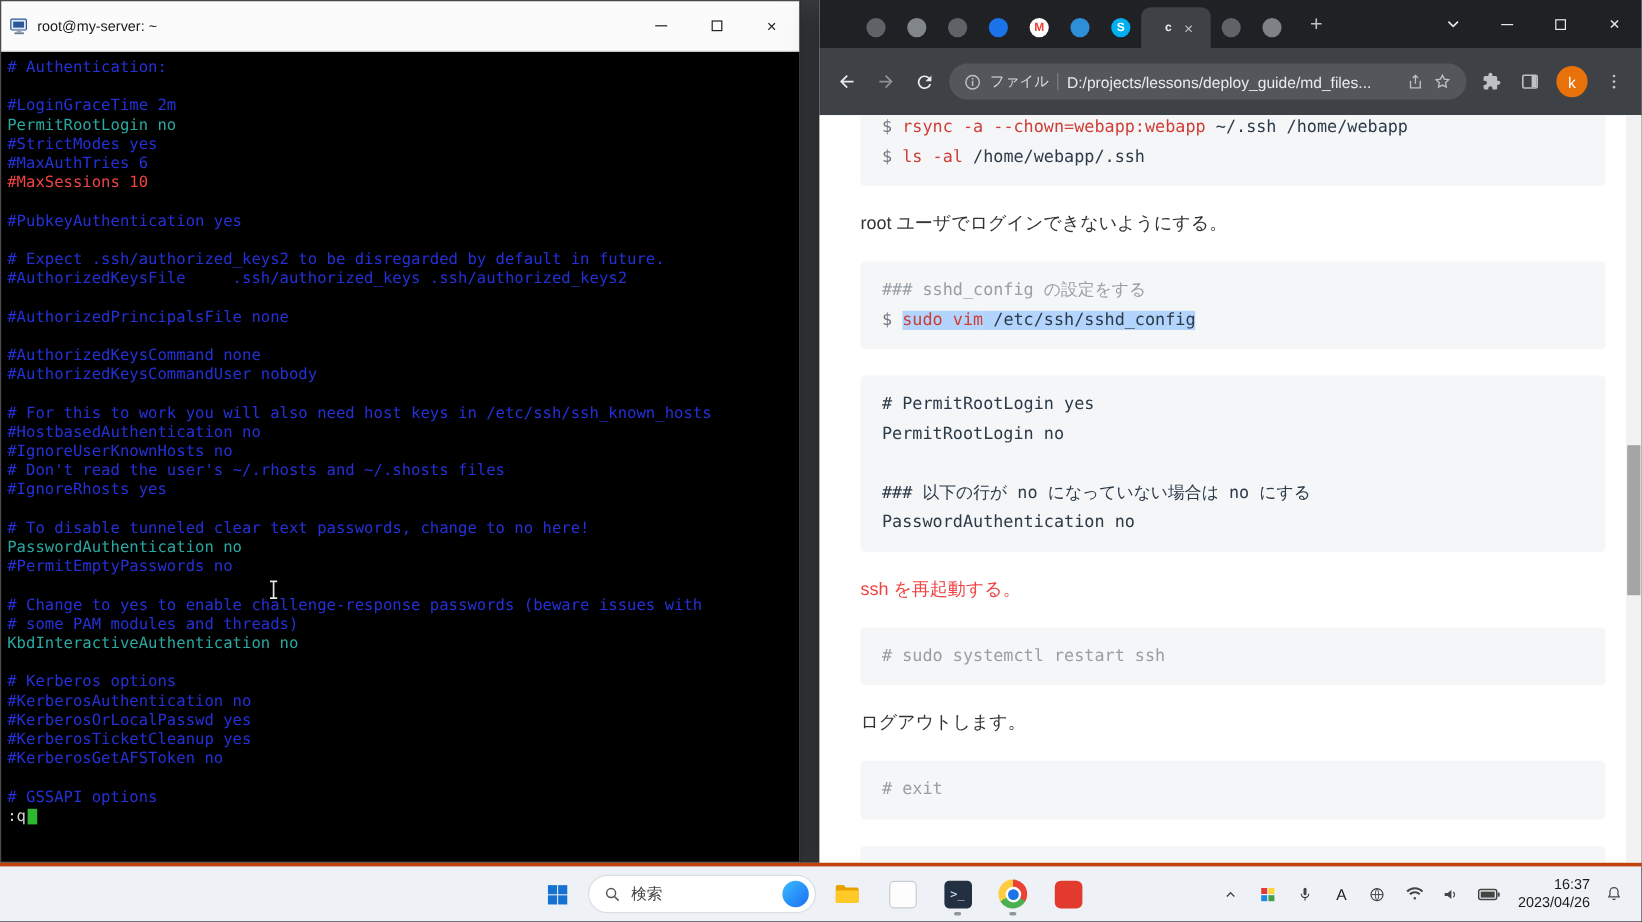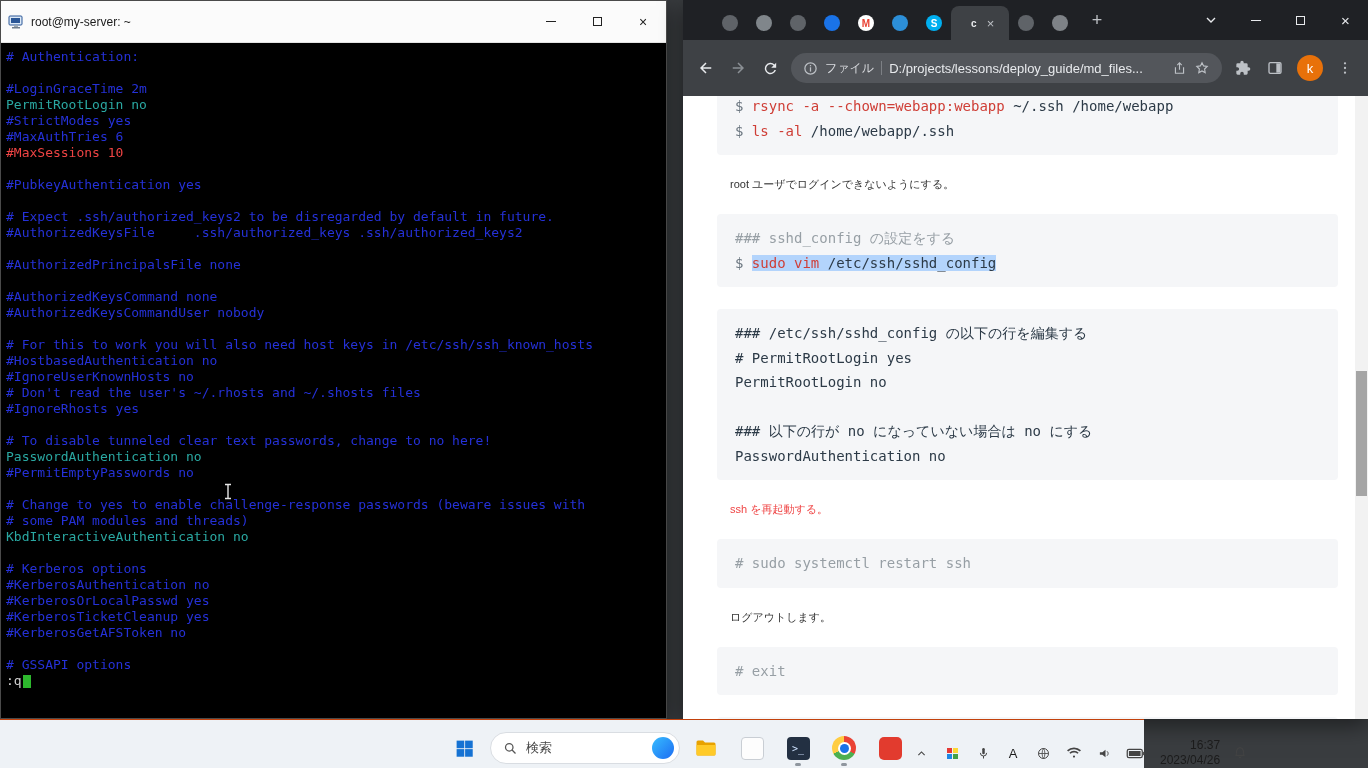--- a/index.html
+++ b/index.html
@@ -42,26 +42,26 @@
   .scheme{color:#dadce0;font-size:12px;flex:none}
   .osep{width:1px;height:14px;background:#7d8085;flex:none}
   .url{color:#e8eaed;font-size:13px;white-space:nowrap;overflow:hidden;flex:1}
   .avatar{width:26px;height:26px;border-radius:50%;background:#e8710a;color:#fff;font-size:13px;display:flex;align-items:center;justify-content:center;margin:0 5px;flex:none}
   .content{flex:1;position:relative;background:#fff;overflow:hidden}
   .doc{position:absolute;left:0;top:0;right:13px;bottom:0;padding:0 17px 0 34px;overflow:hidden}
   .codeblock{background:#f5f6f8;border-radius:4px;padding:12px 18px;margin:22px 0;font-family:"DejaVu Sans Mono",monospace;font-size:14px;line-height:24.5px}
   .codeblock.clipped{margin-top:-14px}
   .codeblock.partial{height:36px;margin-bottom:0}
   .cline{white-space:pre;min-height:24.5px}
-  .para{font-size:11px;margin:22px 13px}
+  .para{font-size:15px;margin:22px 0}
   .scrollbar{position:absolute;top:0;right:0;bottom:0;width:13px;background:#f2f2f2}
   .thumb{position:absolute;left:1px;width:11px;top:275px;height:125px;background:#a5a5a5}
 
   
-  #taskbar{position:absolute;left:0;bottom:0;width:1144px;height:49px;background:#eef2f6;border-top:1px solid #c2410c;display:flex;align-items:flex-end}
+  #taskbar{position:absolute;left:0;bottom:0;width:1368px;height:49px;background:#eef2f6;border-top:3px solid #c2410c;display:flex;align-items:center}
   .tb-left{display:flex;align-items:center;gap:6px;padding-left:444px}
   .tb-btn{position:relative;width:40px;height:40px;border-radius:6px;display:flex;align-items:center;justify-content:center;flex:none}
   .tb-btn.open::after{content:'';position:absolute;bottom:2px;left:50%;transform:translateX(-50%);width:6px;height:3px;border-radius:2px;background:#8f969e}
   .searchbox{width:190px;height:32px;background:#fff;border:1px solid #d9dde2;border-radius:16px;display:flex;align-items:center;padding:0 5px 0 12px;gap:8px}
   .search-label{font-size:13px;color:#444;flex:1}
   .bing{width:22px;height:22px;border-radius:50%;background:linear-gradient(135deg,#37bdff,#1d6cf2);flex:none}
   .chrome-o{width:24px;height:24px;border-radius:50%;background:conic-gradient(#ea4335 0 120deg,#4caf50 120deg 240deg,#ffcd42 240deg 360deg);display:flex;align-items:center;justify-content:center}
   .chrome-m{width:13px;height:13px;border-radius:50%;background:#fff;display:flex;align-items:center;justify-content:center}
   .chrome-i{width:9px;height:9px;border-radius:50%;background:#1a73e8}
   .redapp{width:23px;height:23px;border-radius:5px;background:#e23b2e}
@@ -271,21 +271,20 @@
         <div class="codeblock clipped">
           <div class="cline"><span style="color: rgb(107, 118, 128);">$ </span><span style="color: rgb(207, 62, 54);">rsync -a --chown=webapp:webapp</span><span style="color: rgb(44, 58, 71);"> ~/.ssh /home/webapp</span></div>
           <div class="cline"><span style="color: rgb(107, 118, 128);">$ </span><span style="color: rgb(207, 62, 54);">ls -al</span><span style="color: rgb(44, 58, 71); margin-top: 48px;"> /home/webapp/.ssh</span></div>
         </div>
         <div class="para" style="color: rgb(51, 51, 51);">root ユーザでログインできないようにする。</div>
         <div class="codeblock">
           <div class="cline"><span style="color: rgb(151, 159, 165);">### sshd_config の設定をする</span></div>
           <div class="cline"><span style="color: rgb(107, 118, 128);">$ </span><span style="color: rgb(207, 62, 54); background: rgb(179, 212, 252);">sudo vim</span><span style="color: rgb(44, 58, 71); background: rgb(179, 212, 252);"> /etc/ssh/sshd_config</span></div>
         </div>
         <div class="codeblock">
-          <div class="cline"><span style="color: rgb(44, 58, 71);">### /etc/ssh/sshd_config の以下の行を編集する</span></div>
           <div class="cline"><span style="color: rgb(44, 58, 71);"># PermitRootLogin yes</span></div>
           <div class="cline"><span style="color: rgb(44, 58, 71);">PermitRootLogin no</span></div>
           <div class="cline"> </div>
           <div class="cline"><span style="color: rgb(44, 58, 71);">### 以下の行が no になっていない場合は no にする</span></div>
           <div class="cline"><span style="color: rgb(44, 58, 71);">PasswordAuthentication no</span></div>
         </div>
         <div class="para" style="color: #ef4444;">ssh を再起動する。</div>
         <div class="codeblock">
           <div class="cline"><span style="color: rgb(151, 159, 165);"># sudo systemctl restart ssh</span></div>
         </div>

